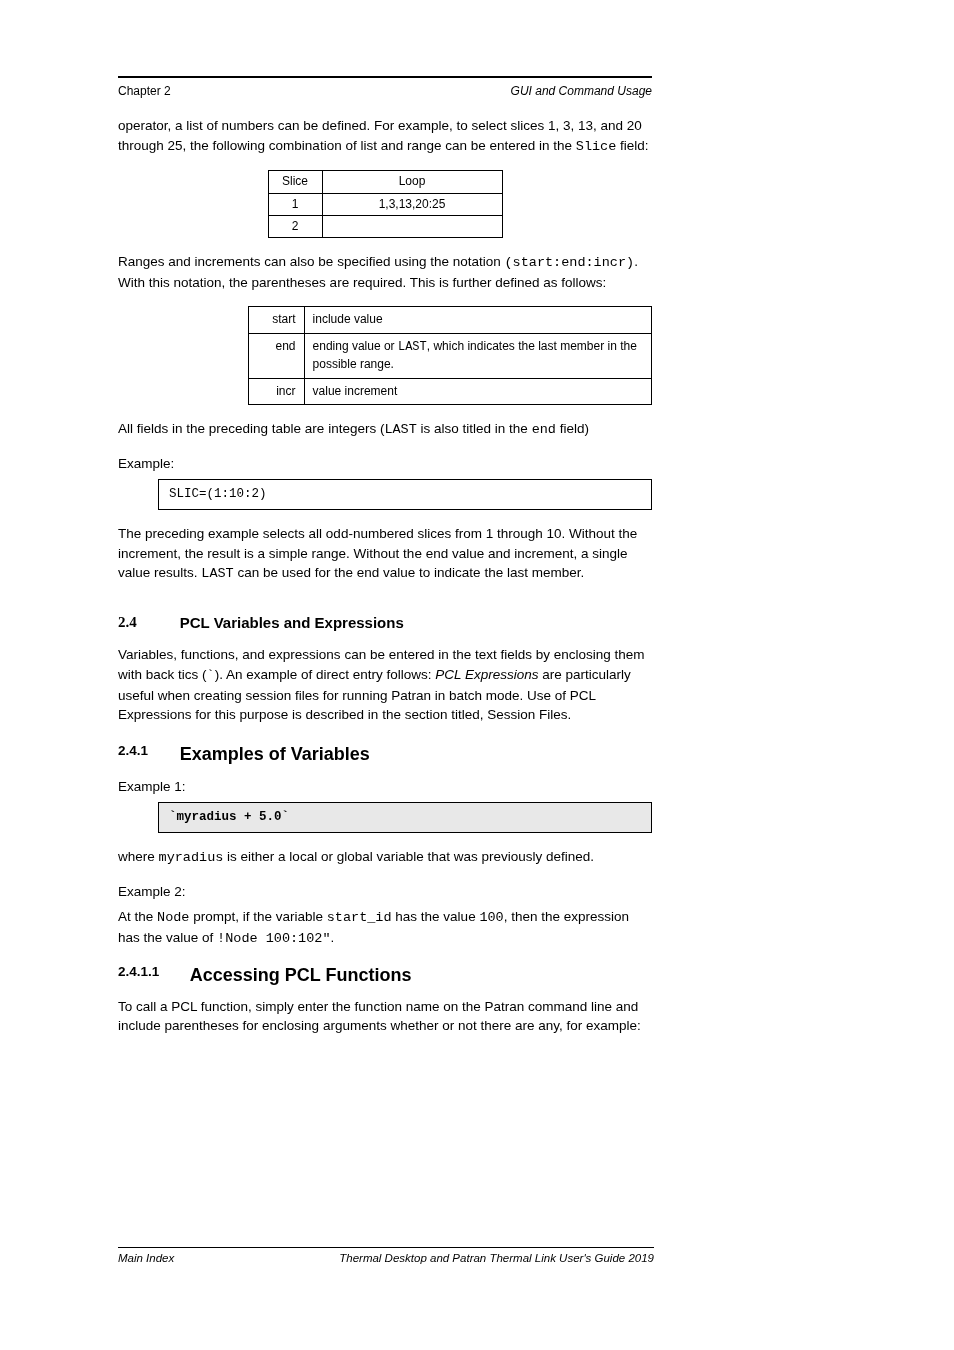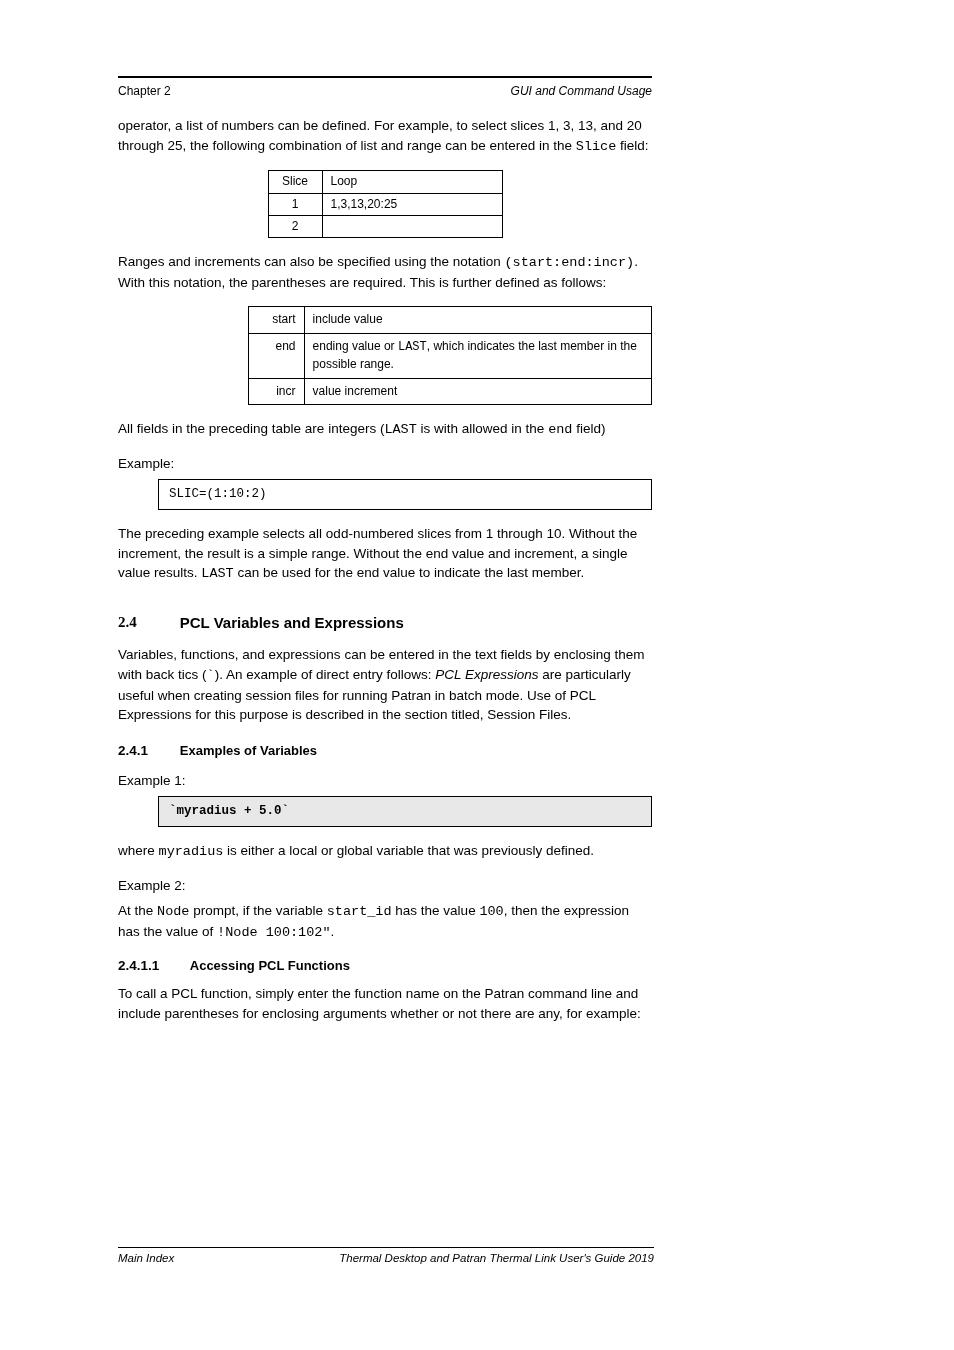--- a/index.html
+++ b/index.html
@@ -4,36 +4,36 @@
 <style>
   * { box-sizing: border-box; margin: 0; padding: 0; }
   html, body { width: 954px; height: 1350px; background: #fff; font-family: Arial, Helvetica, sans-serif; color: #000; }
   .page { width: 762px; height: 1350px; position: relative; padding: 40px 110px 0 118px; }
   .header-line { border-top: 2px solid #000; margin-top: 36px; margin-bottom: 6px; }
   .header-row { display: flex; justify-content: space-between; font-size: 12px; margin-bottom: 18px; }
   .body-text { font-size: 13.5px; line-height: 1.45; }
   .para { margin-bottom: 14px; }
   .italic { font-style: italic; }
   .table1 { border-collapse: collapse; margin: 8px auto 14px auto; }
-  .table1 td, .table1 th { border: 1px solid #000; font-size: 12px; padding: 2px 8px; height: 20px; }
+  .table1 td, .table1 th { border: 1px solid #000; font-size: 12px; padding: 2px 8px; height: 20px; text-align: center; }
   .table1 .col1 { width: 54px; text-align: center; }
   .table1 .col2 { width: 180px; }
   .table2 { border-collapse: collapse; margin: 8px auto 14px 130px; }
   .table2 td, .table2 th { border: 1px solid #000; font-size: 12px; padding: 4px 8px; }
   .table2 .col1 { width: 58px; text-align: right; vertical-align: top; }
   .table2 .col2 { width: 392px; vertical-align: top; }
   .example-label { font-size: 13.5px; margin-bottom: 6px; }
   .code-box { border: 1px solid #000; background: #e8e8e8; font-family: "Courier New", monospace; font-size: 12.5px; padding: 6px 10px; margin-bottom: 14px; line-height: 1.35; font-weight: bold; }
   .code-box-white { border: 1px solid #000; background: #fff; font-family: "Courier New", monospace; font-size: 12.5px; padding: 6px 10px; margin-bottom: 14px; line-height: 1.35; }
   .section-num { font-weight: bold; font-size: 15px; display: inline-block; width: 58px; vertical-align: top; font-family: Liberation Serif, serif; }
   .section-title { font-weight: bold; font-size: 15px; display: inline-block; }
   .section-row { margin-top: 28px; margin-bottom: 12px; }
   .sub-num { font-weight: bold; font-size: 13.5px; display: inline-block; width: 58px; vertical-align: top; }
   .sub-title-row { margin-top: 16px; margin-bottom: 10px; }
-  .sub-title { font-weight: bold; font-size: 13px; display: inline-block; }
+  .sub-title { font-weight: bold; font-size: 18px; display: inline-block; }
   .sub-sub-title-row { margin-top: 14px; margin-bottom: 8px; }
   .footer { position: absolute; left: 118px; right: 108px; bottom: 86px; }
   .footer-line { border-top: 1.6px solid #000; margin-bottom: 4px; }
   .footer-row { display: flex; justify-content: space-between; font-size: 11.5px; font-style: italic; }
   .content-indent { margin-left: 40px; }
 </style>
 </head>
 <body>
 
 <div class="page">
@@ -82,21 +82,21 @@
         </td>
       </tr>
       <tr>
         <td class="col1">incr</td>
         <td class="col2">value increment</td>
       </tr>
     </tbody>
       </table>
 
     <div class="para">
-      <span>All fields in the preceding table are integers (</span><span style="font-family:'Courier New',monospace">LAST</span><span> is with allowed in the </span><span style="font-family:'Courier New',monospace">end</span><span> field)</span>
+      <span>All fields in the preceding table are integers (</span><span style="font-family:'Courier New',monospace">LAST</span><span> is also titled in the </span><span style="font-family:'Courier New',monospace">end</span><span> field)</span>
     </div>
 
     <div class="example-label">Example:</div>
     <div class="code-box-white content-indent">SLIC=(1:10:2)</div>
 
     <div class="para">
       <span>The preceding example selects all odd-numbered slices from 1 through 10. Without the increment, the result is a simple range. Without the end value and increment, a single value results. </span><span style="font-family:'Courier New',monospace">LAST</span><span> can be used for the end value to indicate the last member.</span>
     </div>
 
     <div class="section-row">

